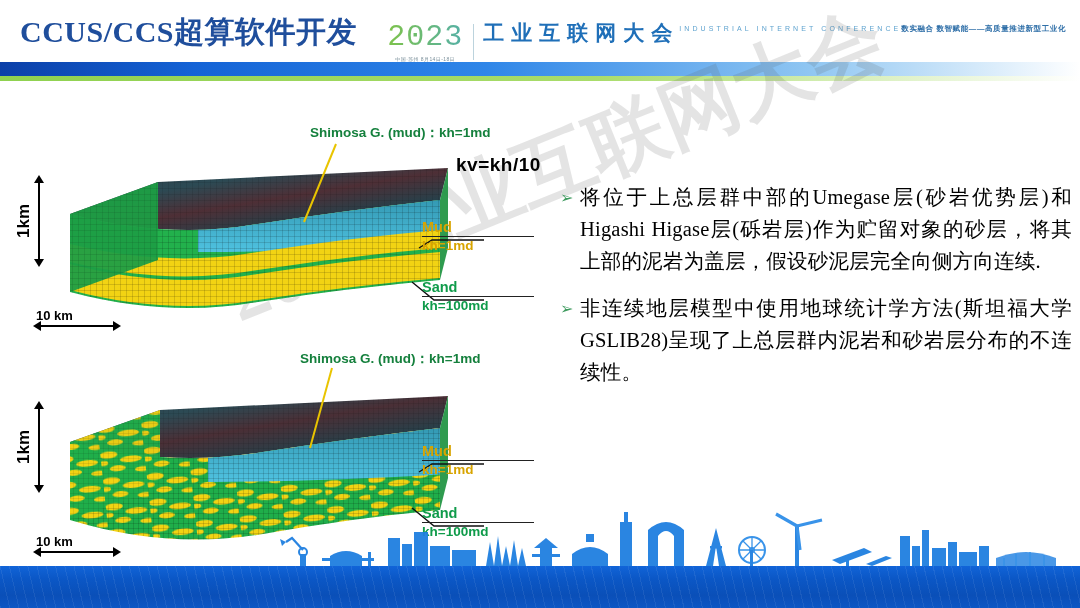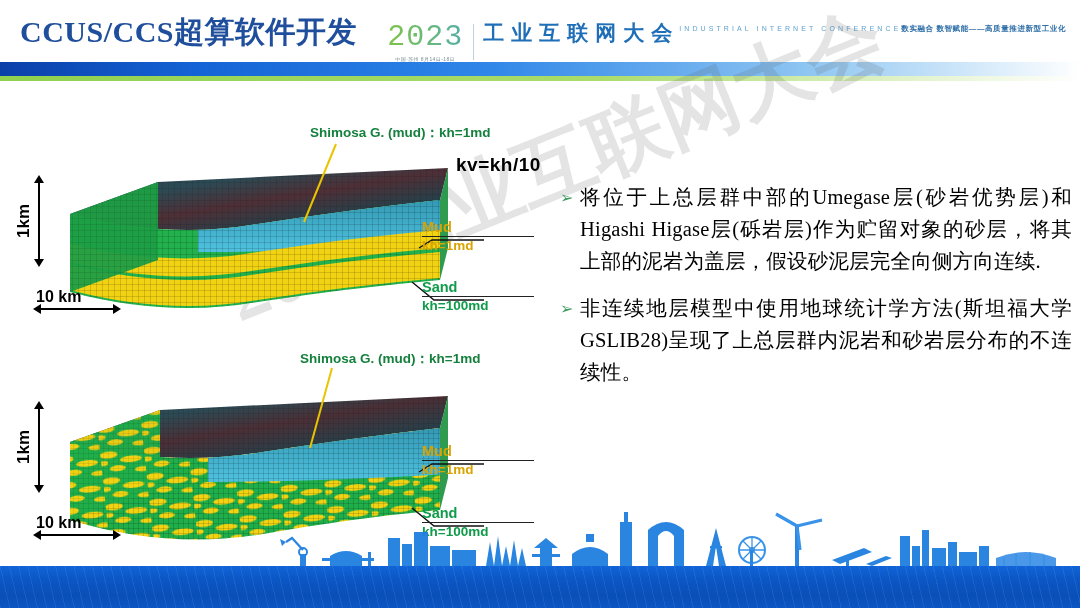--- a/index.html
+++ b/index.html
@@ -90,21 +90,21 @@
   .vscale .varrow{
     width:2px;height:78px;background:#000;position:relative;margin-left:4px;
   }
   .vscale .varrow::before,.vscale .varrow::after{
     content:"";position:absolute;left:-4px;border-left:5px solid transparent;border-right:5px solid transparent;
   }
   .vscale .varrow::before{top:-7px;border-bottom:8px solid #000;}
   .vscale .varrow::after{bottom:-7px;border-top:8px solid #000;}
 
   .hscale{position:absolute;}
-  .hscale .hlabel{font-size:16px;font-weight:700;color:#000;margin-bottom:2px;}
+  .hscale .hlabel{font-size:13px;font-weight:700;color:#000;margin-bottom:2px;margin-top:20px;}
   .hscale .harrow{width:74px;height:2px;background:#000;position:relative;margin-left:4px;}
   .hscale .harrow::before,.hscale .harrow::after{
     content:"";position:absolute;top:-4px;border-top:5px solid transparent;border-bottom:5px solid transparent;
   }
   .hscale .harrow::before{left:-7px;border-right:8px solid #000;}
   .hscale .harrow::after{right:-7px;border-left:8px solid #000;}
 
   
   .callout{position:absolute;}
   .callout .c-title{font-size:14.5px;font-weight:700;line-height:1.05;}

